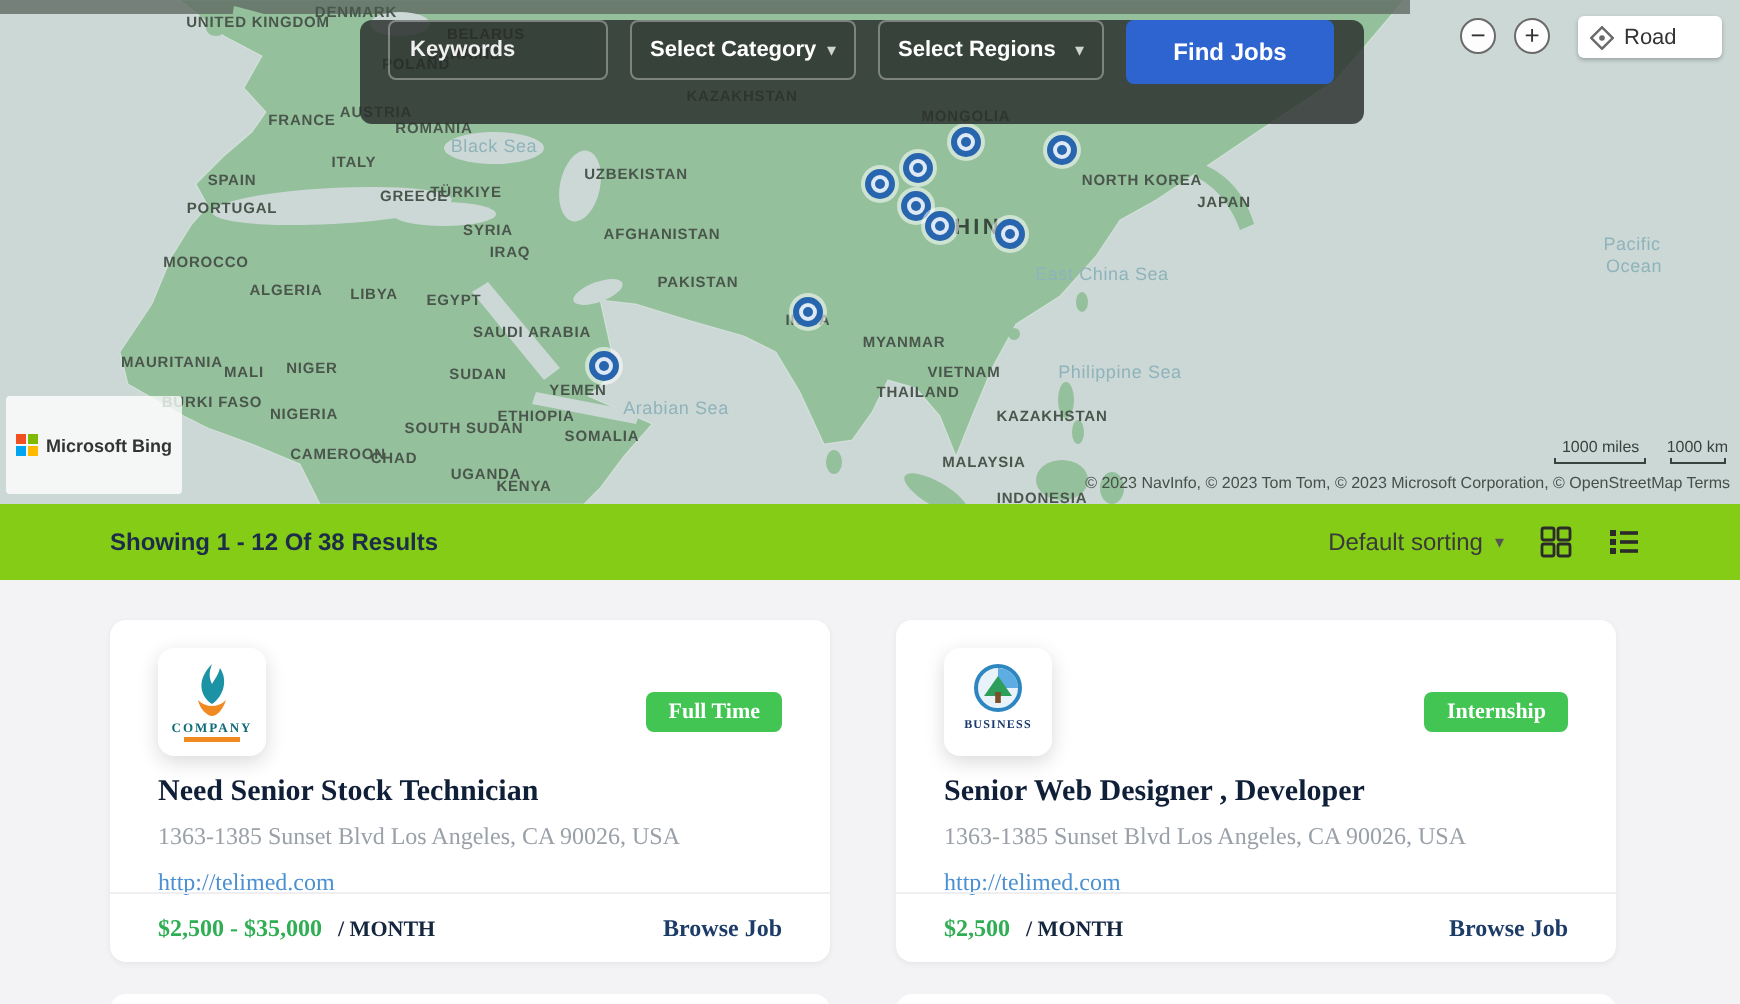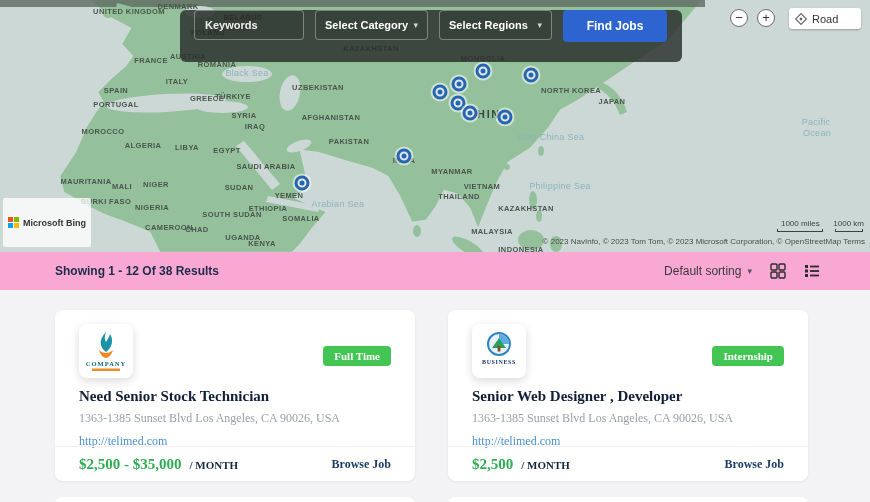--- a/index.html
+++ b/index.html
@@ -47,21 +47,21 @@
   .ms-grid { display:grid; grid-template-columns:5px 5px; grid-template-rows:5px 5px; gap:1px; }
   .ms-grid i { display:block; }
 
   .scale { position:absolute; right:6px; bottom:20px; display:flex; gap:10px; z-index:6; }
   .scale-item { display:flex; flex-direction:column; align-items:center; font-size:8px; color:#39433d; }
   .scale-line { height:3px; border:1px solid #39433d; border-top:none; margin-top:1px; }
   .scale-line.mi { width:46px; } .scale-line.km { width:28px; }
   .attribution { position:absolute; right:5px; bottom:6px; font-size:8px; color:#46504a; z-index:6; }
 
   
-  .results-bar { position:absolute; top:252px; left:0; width:870px; height:38px; background:#f9a8d4;
+  .results-bar { position:absolute; top:252px; left:0; width:870px; height:38px; background:#84cc16;
                  display:flex; align-items:center; padding:0 50px 0 55px; }
   .showing { font-size:12px; font-weight:bold; color:#1d2c49; }
   .rb-right { margin-left:auto; display:flex; align-items:center; gap:18px; }
   .sorting { display:flex; align-items:center; gap:6px; font-size:12px; color:#3a3a3a; cursor:pointer; }
   .sorting .chev { font-size:9px; color:#555; }
   .view-icon { cursor:pointer; display:flex; }
 
   
   .cards-section { position:absolute; top:290px; left:0; width:870px; height:212px; background:#f3f3f5;
                    padding:20px 0 0 55px; overflow:hidden; }
@@ -72,21 +72,21 @@
   .logo-box { width:54px; height:54px; background:#fff; border-radius:8px; display:flex; align-items:center;
               justify-content:center; box-shadow:0 3px 10px rgba(0,0,0,.15); }
   .badge { position:absolute; top:36px; right:24px; background:#43c554; color:#fff; font-size:11px;
            font-weight:bold; padding:4px 11px; border-radius:4px; }
   .job-title { padding:0 24px; margin-top:10px; font-size:15px; font-weight:bold; color:#101f38; }
   .job-address { padding:0 24px; margin-top:6px; font-size:12px; color:#9aa0a8; }
   .job-site { display:block; padding:0 24px; margin-top:8px; font-size:12px; color:#4a90d2;
               text-decoration:none; cursor:pointer; }
   .card-footer { position:absolute; bottom:0; left:0; right:0; border-top:1px solid #efeff1;
                  padding:8px 24px; display:flex; justify-content:space-between; align-items:center; }
-  .salary { font-size:15px; font-weight:bold; color:#2fae53;margin-top:20px; }
+  .salary { font-size:12px; font-weight:bold; color:#2fae53;margin-top:20px; }
   .period { font-size:11px; font-weight:bold; color:#15263f; margin-left:4px; }
   .browse { font-size:12px; font-weight:bold; color:#1d3c67; cursor:pointer; }
   .peek-row { margin-top:16px; }
   .peek { width:360px; height:10px; background:#fff; border-radius:8px 8px 0 0; }
 </style>
 </head>
 <body>
 
 <div class="page">
 

